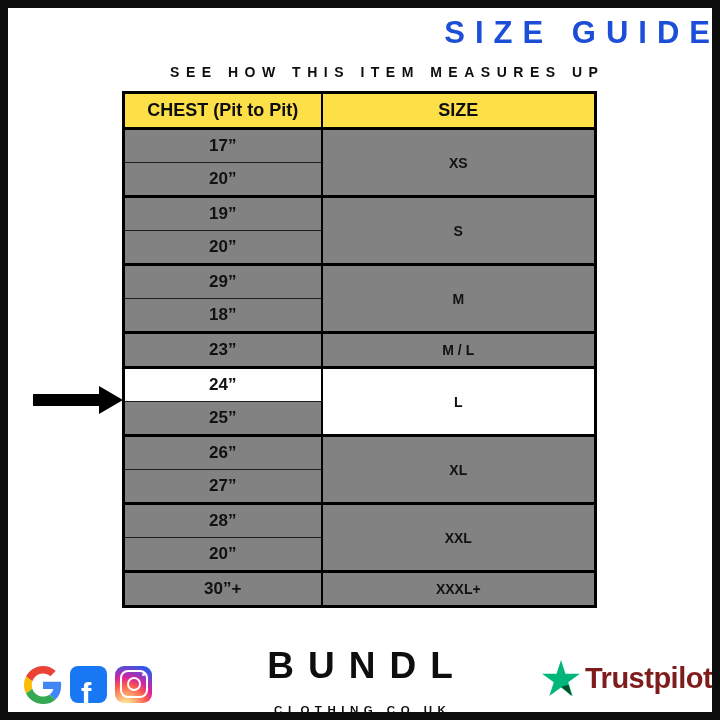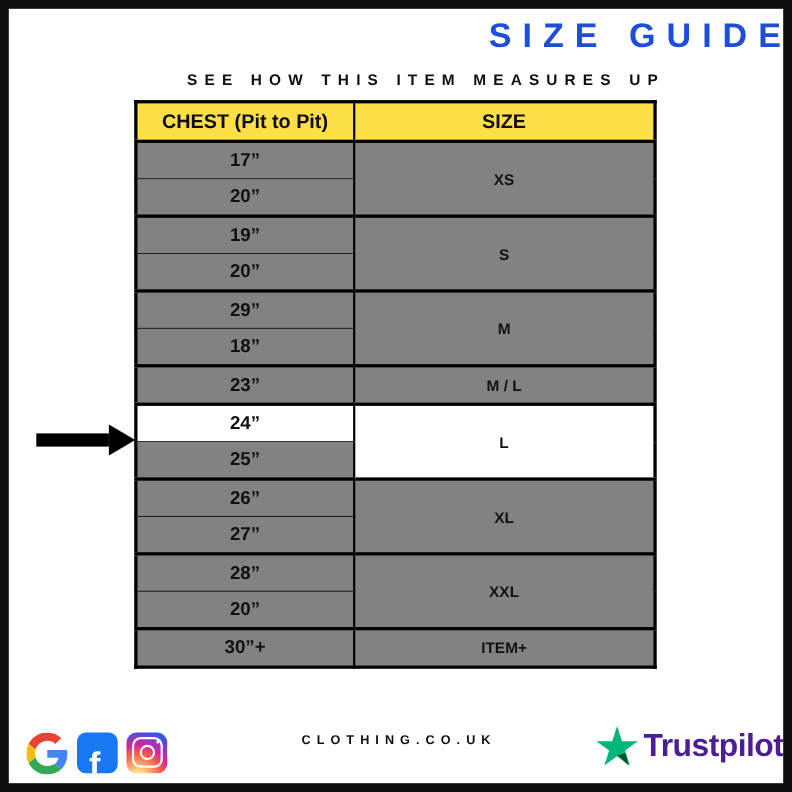--- a/index.html
+++ b/index.html
@@ -76,21 +76,21 @@
   .brand-name {
     font-size: 37px; font-weight: bold; letter-spacing: 14px; text-indent: 14px;
     color: #0e0e0e; line-height: 1;
   }
   .brand-sub {
     margin-top: 20px; font-size: 11.5px; font-weight: bold;
     letter-spacing: 5.5px; text-indent: 5.5px; color: #0e0e0e;
   }
   .trustpilot { position: absolute; left: 542px; top: 660px; display: flex; align-items: center; gap: 5px; }
   .tp-star svg { width: 38px; height: 36px; display: block; }
-  .tp-label { font-size: 29px; font-weight: bold; letter-spacing: -0.5px; color: #4c1d95; }
+  .tp-label { font-size: 29px; font-weight: bold; letter-spacing: -0.5px; color: #7f1d1d; }
 </style>
 </head>
 <body>
 
 <div class="page-frame"></div>
 
 <div class="title">SIZE GUIDE</div>
 <div class="subtitle">SEE HOW THIS ITEM MEASURES UP</div>
 
 <table class="size-table">
@@ -146,21 +146,21 @@
       </tr>
       <tr class="group-start">
         <td class="chest-cell">28”</td>
         <td class="size-cell" rowspan="2">XXL</td>
       </tr>
       <tr>
         <td class="chest-cell">20”</td>
       </tr>
       <tr class="group-start">
         <td class="chest-cell">30”+</td>
-        <td class="size-cell" rowspan="1">ITEM+</td>
+        <td class="size-cell" rowspan="1">XXXL+</td>
       </tr>
     </tbody>
 </table>
 
 <div class="arrow" style="top: 385.5px;">
   <div class="arrow-shaft"></div>
   <div class="arrow-head"></div>
 </div>
 
 <div class="social">
@@ -176,20 +176,21 @@
     <span>f</span>
   </div>
   <div class="ig">
     <div class="ig-body"></div>
     <div class="ig-lens"></div>
     <div class="ig-dot"></div>
   </div>
 </div>
 
 <div class="brand">
+  <div class="brand-name">BUNDL</div>
   <div class="brand-sub">CLOTHING.CO.UK</div>
 </div>
 
 <div class="trustpilot">
   <div class="tp-star">
     <svg viewBox="0 0 28 26.7">
       <polygon fill="#00B67A" points="14,0 17.3,10.2 28,10.2 19.35,16.5 22.65,26.7 14,20.4 5.34,26.7 8.65,16.5 0,10.2 10.7,10.2"></polygon>
       <polygon fill="#005128" points="14.23,19.78 19.6,18.44 21.87,26.7"></polygon>
     </svg>
   </div>

